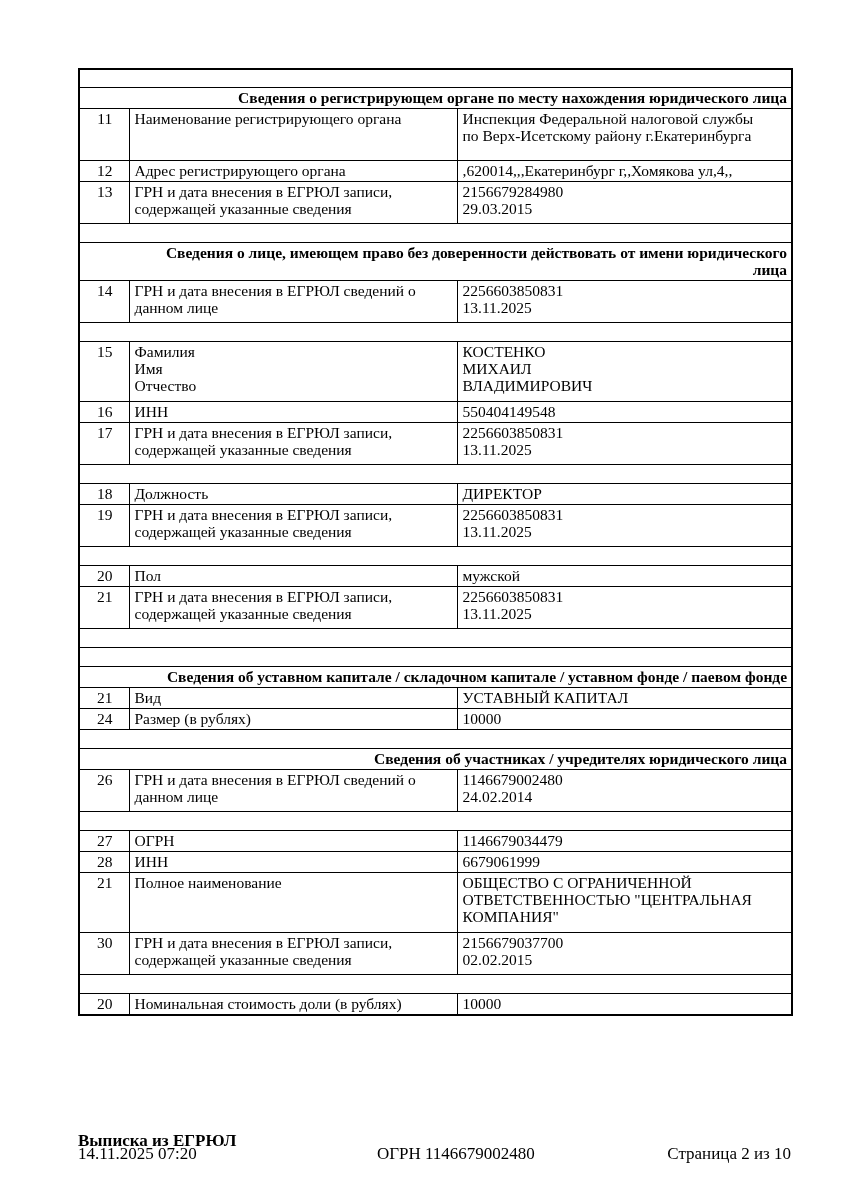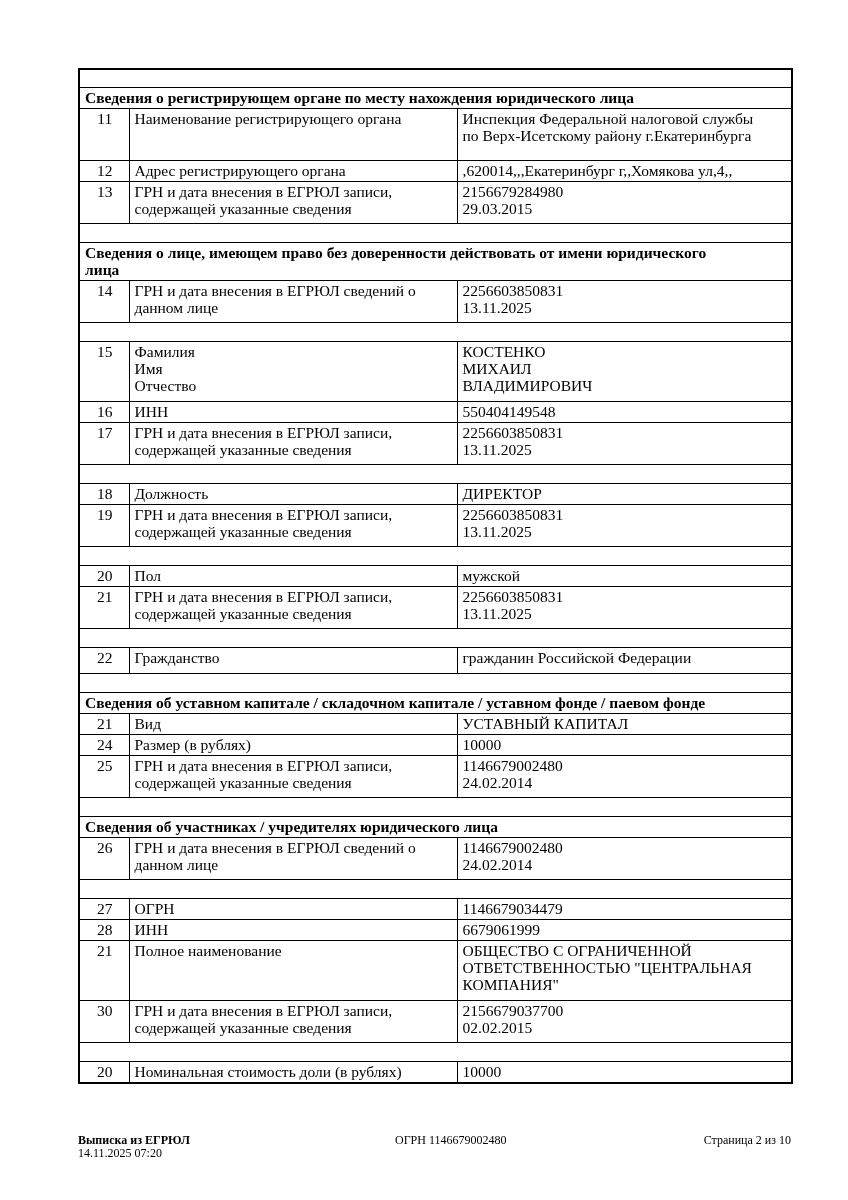--- a/index.html
+++ b/index.html
@@ -43,34 +43,35 @@
     word-wrap: break-word;
   }
   td.spacer {
     border-top: 2px solid #000000;
     border-bottom: 2px solid #000000;
     height: 15px;
     padding: 0;
   }
   td.section {
     font-weight: bold;
-    text-align: left;
+    text-align: right;
     font-size: 16px;
     line-height: 19px;
     padding: 2px 6px 2px 6px;
     white-space: pre-line;
   }
   .footer {
     position: absolute;
     left: 78px;
     right: 57px;
     top: 1134px;
     display: flex;
     justify-content: space-between;
-    font-size: 12px;
+    align-items: flex-end;
+    font-size: 17px;
     line-height: 13px;
   }
   .footer .f-left { text-align: left; }
   .footer .f-left .b { font-weight: bold; }
   .footer .f-center { text-align: center; margin-left: 8px; }
   .footer .f-right { text-align: right; }
 </style>
 </head>
 <body>
 
@@ -171,47 +172,35 @@
         <tr style="height: 42px;">
           <td class="num">21</td>
           <td class="lbl">ГРН и дата внесения в ЕГРЮЛ записи,
 содержащей указанные сведения</td>
           <td class="val">2256603850831
 13.11.2025</td>
         </tr>
         <tr>
           <td class="spacer" colspan="3"></td>
         </tr>
-        <tr style="height: 26px;">
-          <td class="num">22</td>
-          <td class="lbl">Гражданство</td>
-          <td class="val">гражданин Российской Федерации</td>
-        </tr>
         <tr>
           <td class="spacer" colspan="3"></td>
         </tr>
         <tr>
           <td class="section" colspan="3">Сведения об уставном капитале / складочном капитале / уставном фонде / паевом фонде</td>
         </tr>
         <tr>
           <td class="num">21</td>
           <td class="lbl">Вид</td>
           <td class="val">УСТАВНЫЙ КАПИТАЛ</td>
         </tr>
         <tr>
           <td class="num">24</td>
           <td class="lbl">Размер (в рублях)</td>
           <td class="val">10000</td>
-        </tr>
-        <tr style="height: 42px;">
-          <td class="num">25</td>
-          <td class="lbl">ГРН и дата внесения в ЕГРЮЛ записи,
-содержащей указанные сведения</td>
-          <td class="val">1146679002480
-24.02.2014</td>
         </tr>
         <tr>
           <td class="spacer" colspan="3"></td>
         </tr>
         <tr>
           <td class="section" colspan="3">Сведения об участниках / учредителях юридического лица</td>
         </tr>
         <tr style="height: 42px;">
           <td class="num">26</td>
           <td class="lbl">ГРН и дата внесения в ЕГРЮЛ сведений о

